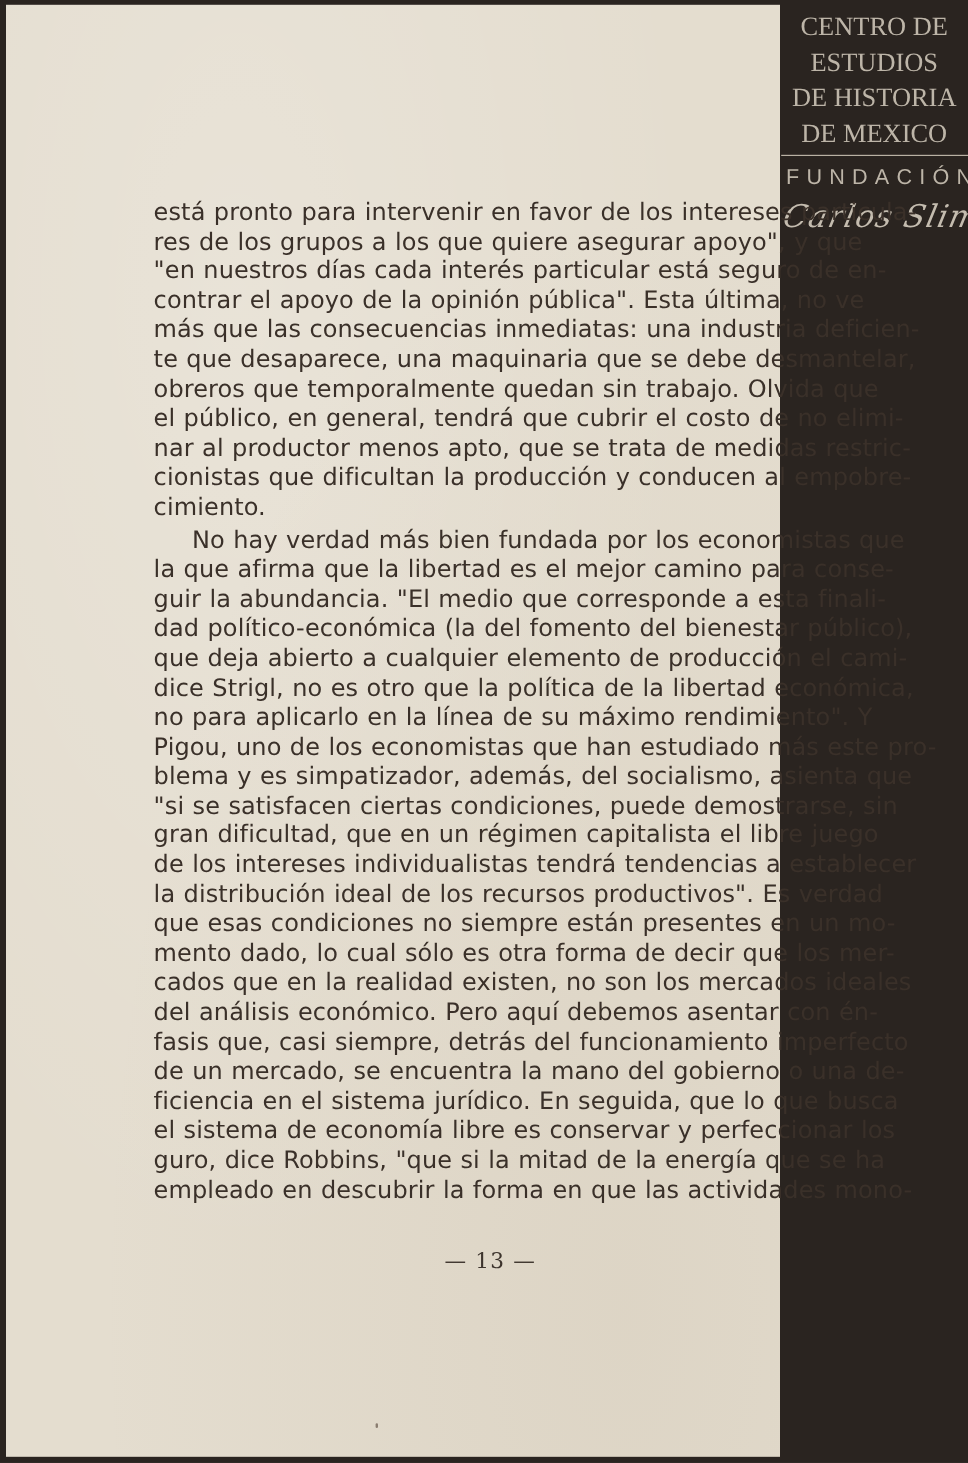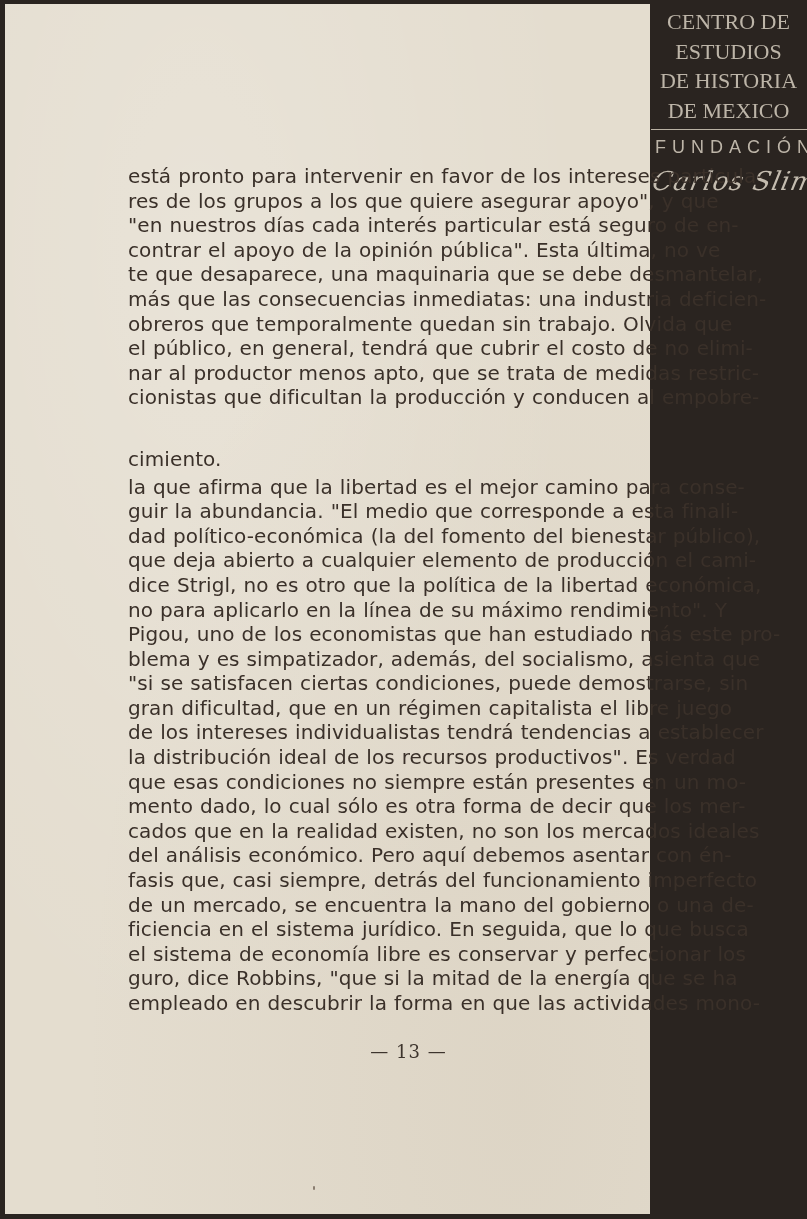--- a/index.html
+++ b/index.html
@@ -76,21 +76,20 @@
     }
     .line {
       display: block;
       white-space: nowrap;
       text-align: justify;
       text-align-last: justify;
       height: 24.6px;
     }
     .line.last {
       text-align-last: left;
-      margin-top: 37px;
     }
     .para-gap {
       height: 3px;
     }
     .line.indent {
       padding-left: 32px;
     }
     .page-number {
       position: absolute;
       left: 0;
@@ -124,30 +123,31 @@
     <div class="wm-fundacion">FUNDACIÓN</div>
   </div>
   <div class="wm-signature">Carlos Slim</div>
 
   <div class="body-text">
     <div>
       <span class="line">está pronto para intervenir en favor de los intereses particula-</span>
       <span class="line">res de los grupos a los que quiere asegurar apoyo", y que</span>
       <span class="line">"en nuestros días cada interés particular está seguro de en-</span>
       <span class="line">contrar el apoyo de la opinión pública".  Esta última, no ve</span>
+      <span class="line">más que las consecuencias inmediatas: una industria deficien-</span>
       <span class="line">te que desaparece, una maquinaria que se debe desmantelar,</span>
-      <span class="line">más que las consecuencias inmediatas: una industria deficien-</span>
       <span class="line">obreros que temporalmente quedan sin trabajo.  Olvida que</span>
       <span class="line">el público, en general, tendrá que cubrir el costo de no elimi-</span>
       <span class="line">nar al productor menos apto, que se trata de medidas restric-</span>
       <span class="line">cionistas que dificultan la producción y conducen al empobre-</span>
       <span class="line last">cimiento.</span>
     </div>
     <div class="para-gap"></div>
     <div>
+      <span class="line indent">No hay verdad más bien fundada por los economistas que</span>
       <span class="line">la que afirma que la libertad es el mejor camino para conse-</span>
       <span class="line">guir la abundancia.  "El medio que corresponde a esta finali-</span>
       <span class="line">dad político-económica (la del fomento del bienestar público),</span>
       <span class="line">que deja abierto a cualquier elemento de producción el cami-</span>
       <span class="line">dice Strigl, no es otro que la política de la libertad económica,</span>
       <span class="line">no para aplicarlo en la línea de su máximo rendimiento".  Y</span>
       <span class="line">Pigou, uno de los economistas que han estudiado más este pro-</span>
       <span class="line">blema y es simpatizador, además, del socialismo, asienta que</span>
       <span class="line">"si se satisfacen ciertas condiciones, puede demostrarse, sin</span>
       <span class="line">gran dificultad, que en un régimen capitalista el libre juego</span>

